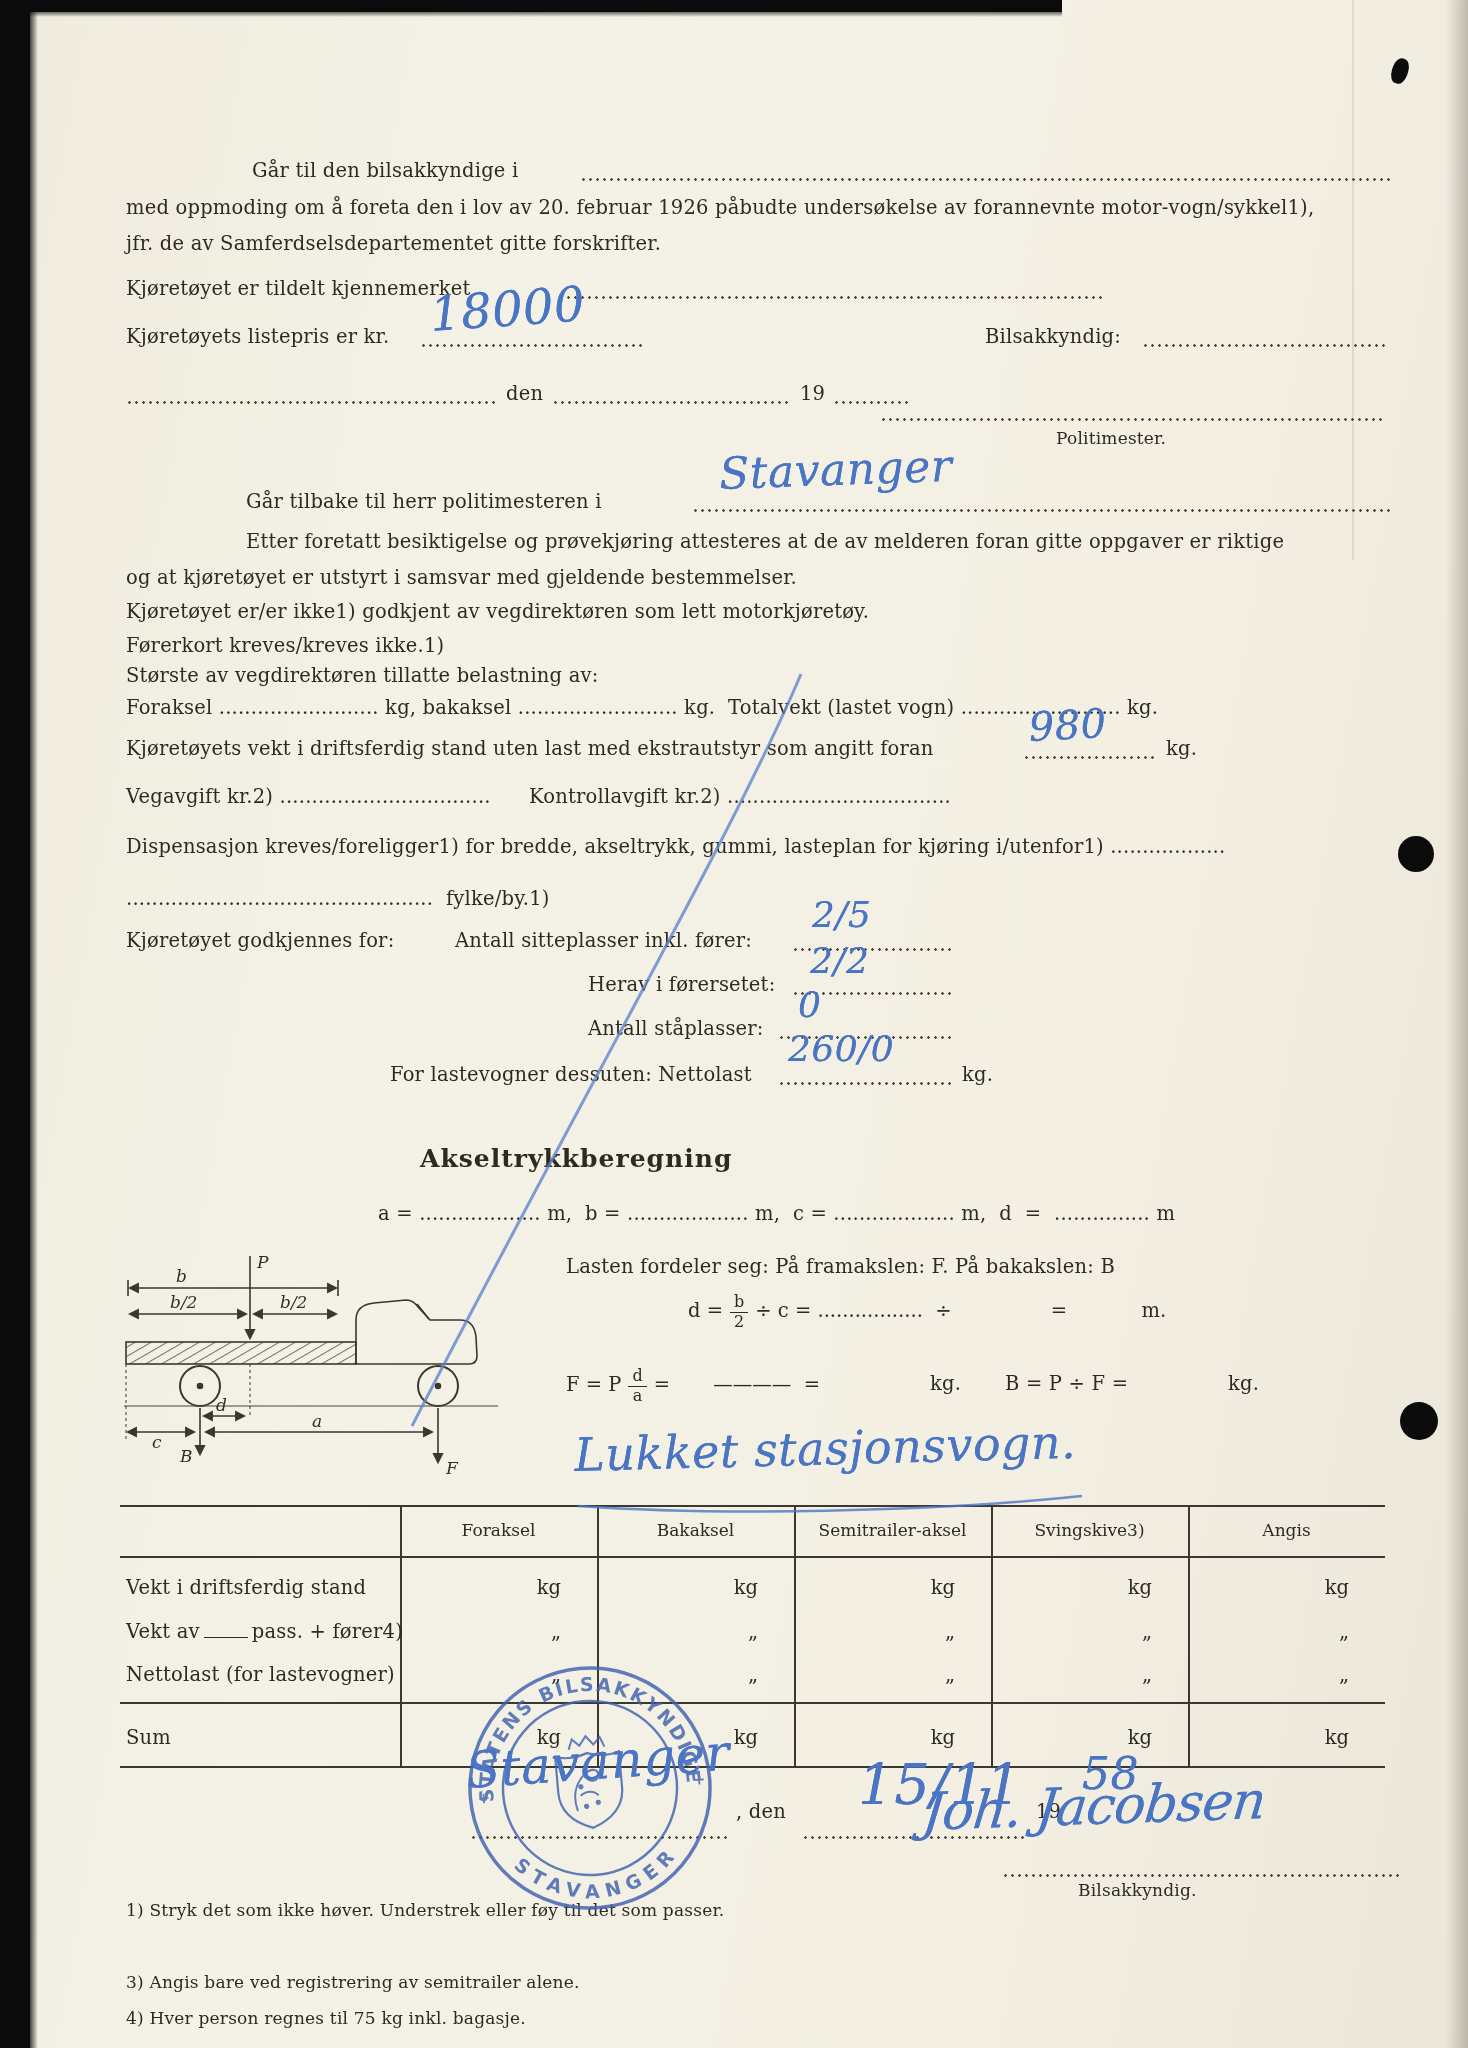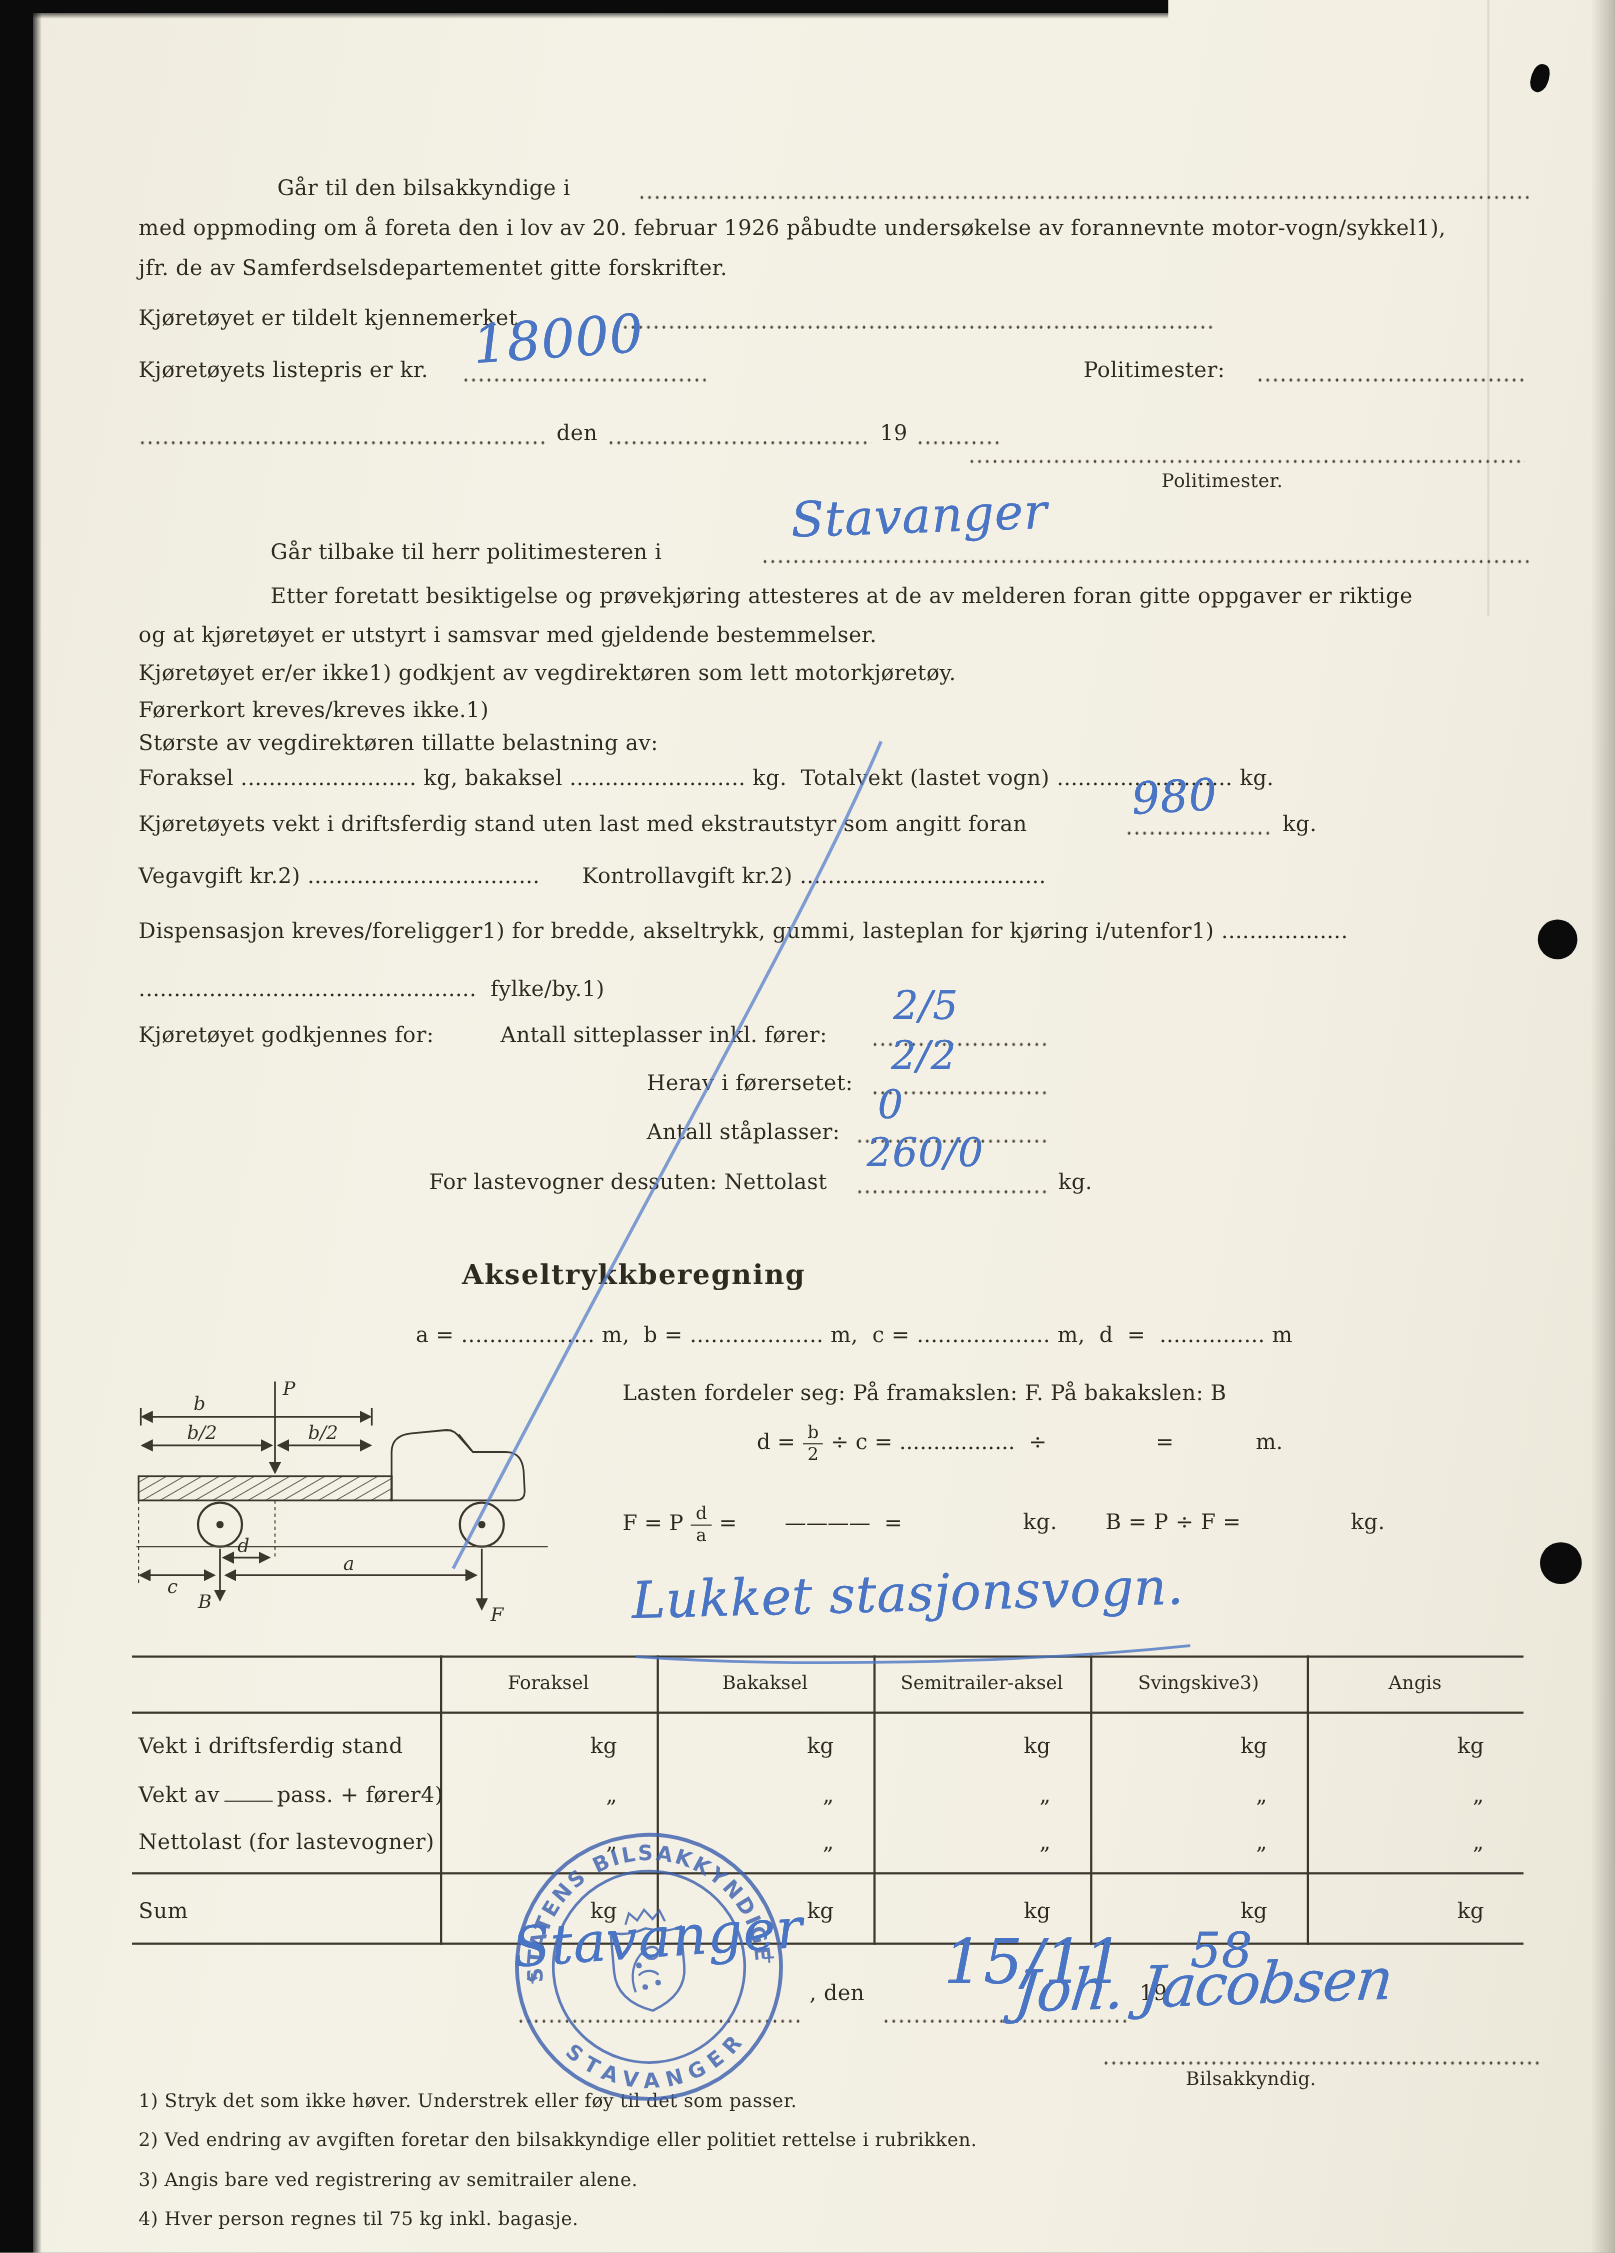--- a/index.html
+++ b/index.html
@@ -41,21 +41,21 @@
 
   <div class="t" style="left:126px;top:196px">med oppmoding om å foreta den i lov av 20. februar 1926 påbudte undersøkelse av forannevnte motor-vogn/sykkel1),</div>
   <div class="t" style="left:126px;top:232px">jfr. de av Samferdselsdepartementet gitte forskrifter.</div>
 
   <div class="t" style="left:126px;top:277px">Kjøretøyet er tildelt kjennemerket</div>
   <div class="leader" style="left:558px;top:296px;width:545px"></div>
 
   <div class="t" style="left:126px;top:325px">Kjøretøyets listepris er kr.</div>
   <div class="leader" style="left:420px;top:344px;width:222px"></div>
   <div class="hand" style="left:432px;top:286px;font-size:48px;transform:rotate(-4deg)">18000</div>
-  <div class="t" style="left:985px;top:325px">Politimester:</div>
+  <div class="t" style="left:985px;top:325px">Bilsakkyndig:</div>
   <div class="leader" style="left:1142px;top:344px;width:246px"></div>
 
   <div class="leader" style="left:126px;top:401px;width:372px"></div>
   <div class="t" style="left:506px;top:382px">den</div>
   <div class="leader" style="left:552px;top:401px;width:240px"></div>
   <div class="t" style="left:800px;top:382px">19</div>
   <div class="leader" style="left:833px;top:401px;width:76px"></div>
 
   <div class="leader" style="left:880px;top:418px;width:506px"></div>
   <div class="t small" style="left:1056px;top:428px">Politimester.</div>
@@ -254,21 +254,20 @@
   <div class="hand" style="left:858px;top:1752px;font-size:56px">15/11</div>
   <div class="leader" style="left:802px;top:1836px;width:226px"></div>
   <div class="t" style="left:1036px;top:1800px">19</div>
   <div class="hand" style="left:1082px;top:1748px;font-size:44px">58</div>
 
   <div class="hand" style="left:920px;top:1782px;font-size:52px;transform:rotate(-2deg) skewX(-8deg);letter-spacing:-1px">Joh. Jacobsen</div>
   <div class="leader" style="left:1002px;top:1874px;width:398px"></div>
   <div class="t small" style="left:1078px;top:1880px">Bilsakkyndig.</div>
 
   <div class="t small" style="left:126px;top:1900px">1) Stryk det som ikke høver. Understrek eller føy til det som passer.</div>
-  <div class="t small" style="left:126px;top:1936px">2) Ved endring av avgiften foretar den bilsakkyndige eller politiet rettelse i rubrikken.</div>
   <div class="t small" style="left:126px;top:1972px">3) Angis bare ved registrering av semitrailer alene.</div>
   <div class="t small" style="left:126px;top:2008px">4) Hver person regnes til 75 kg inkl. bagasje.</div>
 
   <svg class="overlay" width="1468" height="2048" viewBox="0 0 1468 2048">
     <path d="M801,674 C735,830 585,1090 412,1426" stroke="#5c84cc" stroke-width="3" fill="none" opacity="0.78"></path>
     <path d="M578,1506 C720,1516 930,1512 1082,1496" stroke="#4a75c4" stroke-width="2.5" fill="none" opacity="0.8"></path>
   </svg>
 
   <div class="mark" style="left:0;top:0;width:30px;height:2048px"></div>
   <div class="shade" style="left:30px;top:0;width:8px;height:2048px;background:linear-gradient(to right,rgba(10,10,10,.75),rgba(10,10,10,0))"></div>

